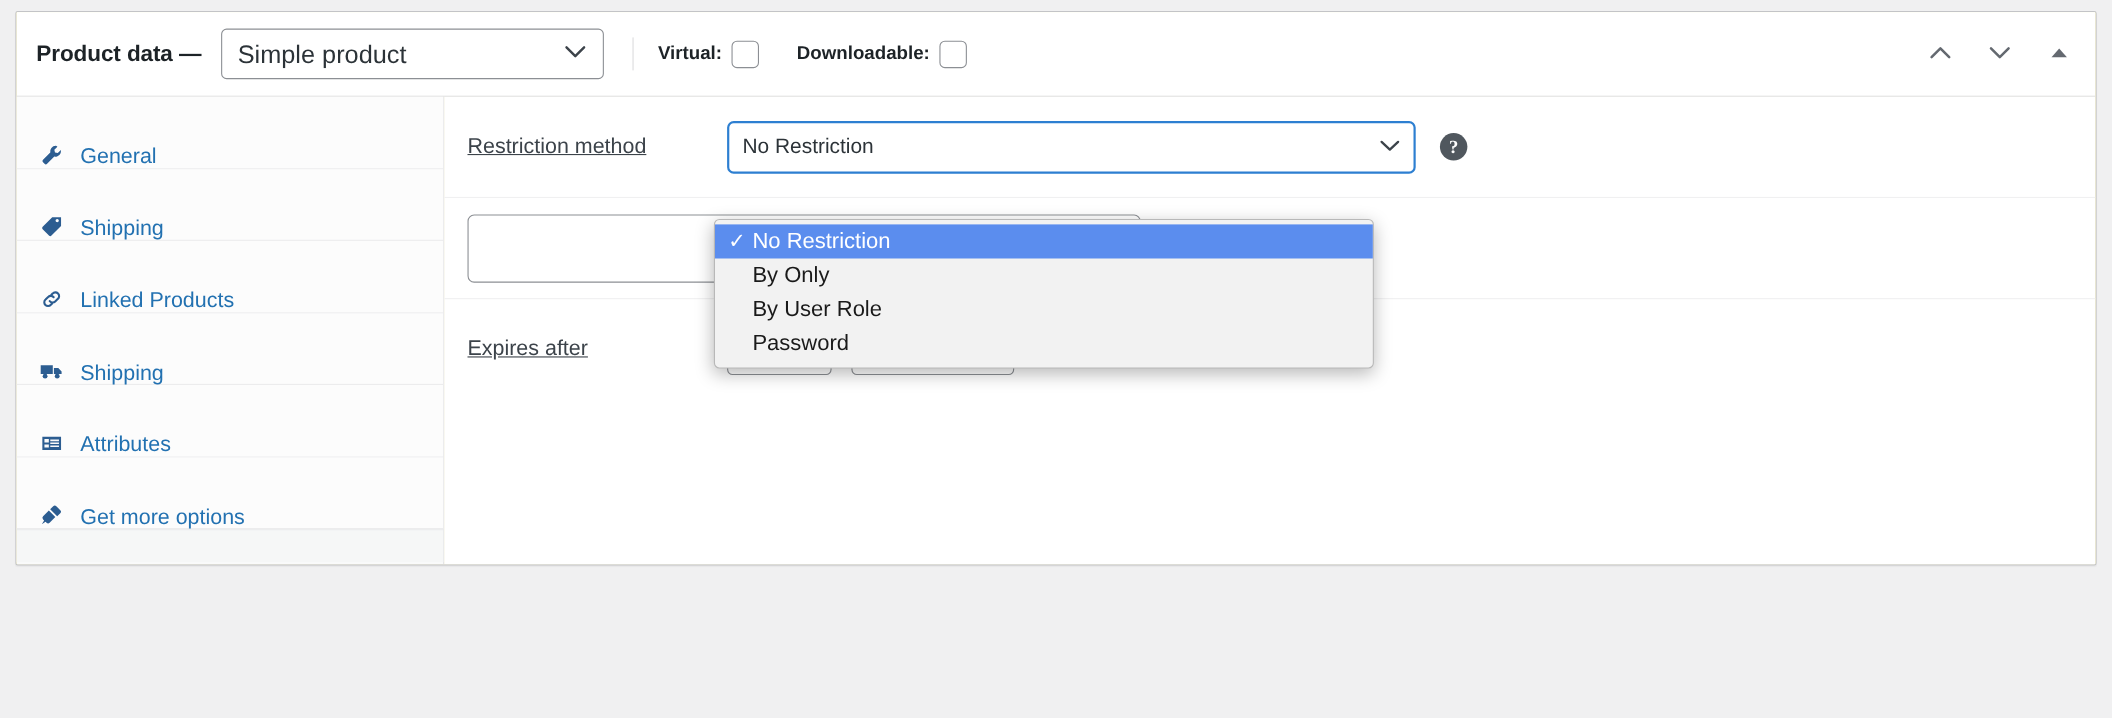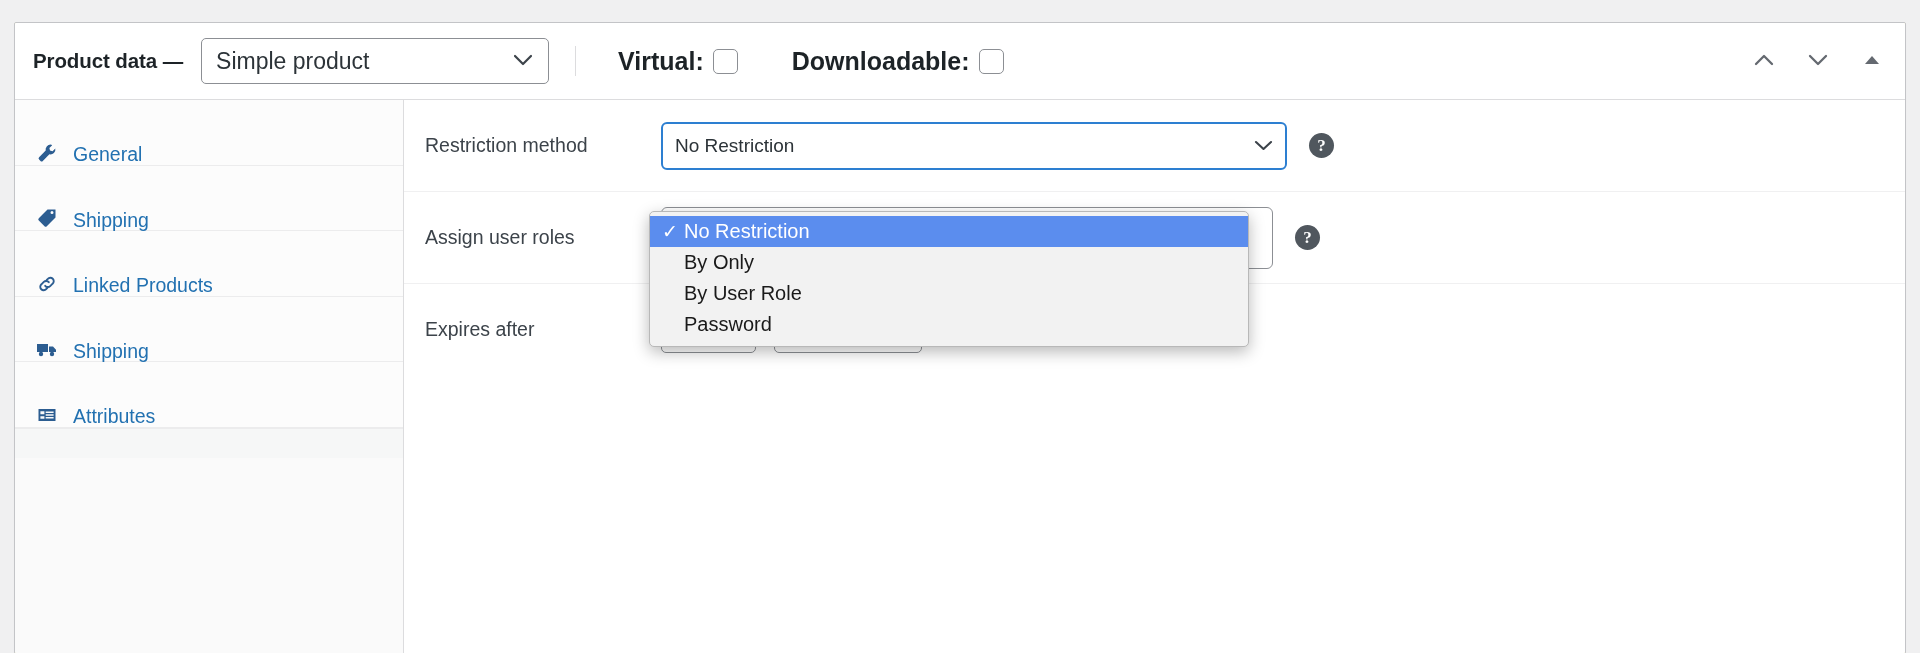--- a/index.html
+++ b/index.html
@@ -9,23 +9,23 @@
     height: 653px;
     background: #f0f0f1;
     font-family: "Liberation Sans", sans-serif;
     -webkit-font-smoothing: antialiased;
   }
 
   
   .panel {
     position: absolute;
     left: 14px;
-    top: 22px;
+    top: 10px;
     width: 1892px;
-    height: 632px;
+    height: 504px;
     background: #fef9c3;
     border: 1px solid #c3c4c7;
     border-radius: 2px;
     box-shadow: 0 1px 1px rgba(0,0,0,.04);
     overflow: hidden;
   }
 
   
   .panel-header {
     position: relative;
@@ -82,26 +82,25 @@
     margin: 0 22px 0 26px;
   }
 
   .cb-group {
     display: flex;
     align-items: center;
     margin-right: 34px;
   }
 
   .cb-label {
-    font-size: 25px;
+    font-size: 17px;
     font-weight: 700;
     color: #1d2327;
     margin-right: 9px;
     white-space: nowrap;
-    margin-left: 20px;
   }
 
   .cb-box {
     width: 25px;
     height: 25px;
     border: 1px solid #8c8f94;
     border-radius: 5px;
     background: #fff;
     cursor: pointer;
     display: inline-block;
@@ -203,20 +202,21 @@
     border-bottom: 1px solid #f0f0f1;
   }
   .field-row.no-rule { border-bottom: 0; }
 
   .field-label {
     width: 236px;
     flex: 0 0 236px;
     font-size: 19.5px;
     color: #3c434a;
     line-height: 1.2;
+    text-decoration: underline;
   }
 
   .control-area { display: flex; align-items: center; }
 
   
   .txt-input {
     width: 95px;
     height: 46px;
     border: 1px solid #8c8f94;
     border-radius: 5px;
@@ -435,20 +435,29 @@
           <svg width="20" height="20" viewBox="0 0 20 20" fill="currentColor">
             <path d="M1.5 4h17v12h-17z"></path>
             <path d="M3.4 6.2h4v3.1h-4zM3.4 11.2h4v2.6h-4zM8.7 6.6h7.9v1.5H8.7zM8.7 9.3h7.9v1.4H8.7zM8.7 12h7.9v1.4H8.7z" fill="#fafafa"></path>
           </svg>
         </span>
         <span class="tab-label">Attributes</span>
       </a>
 
 
 
+      <a class="tab">
+        <span class="tab-icon">
+          <svg width="20" height="20" viewBox="0 0 20 20" fill="currentColor">
+            <path d="M11.4 2.2 8.6 5l6.4 6.4 2.8-2.8a2 2 0 0 0 0-2.8l-3.6-3.6a2 2 0 0 0-2.8 0z"></path>
+            <path d="M7.4 6.2 2.2 11.4a2 2 0 0 0 0 2.8l.9.9-2.1 3.4 3.4-2.1.9.9a2 2 0 0 0 2.8 0l5.2-5.2z"></path>
+          </svg>
+        </span>
+        <span class="tab-label">Get more options</span>
+      </a>
 
       <div class="tabs-filler"></div>
     </div>
 
     <div class="options">
 
       <div class="field-row">
         <span class="field-label">Restriction method</span>
         <span class="control-area">
           <span class="sel-wrap">
@@ -459,21 +468,20 @@
               <svg width="19" height="11" viewBox="0 0 19 11" fill="none">
                 <path d="M2 2 L9.5 9 L17 2" stroke="#3c434a" stroke-width="2.1" stroke-linecap="round" stroke-linejoin="round"></path>
               </svg>
             </span>
           </span>
           <span class="help-tip">?</span>
         </span>
       </div>
 
       <div class="field-row">
-        <span class="field-label">Assign user roles</span>
         <span class="control-area">
           <span class="roles-box"></span>
           <span class="help-tip">?</span>
         </span>
       </div>
 
       <div class="field-row no-rule">
         <span class="field-label">Expires after</span>
         <span class="control-area">
           <input class="txt-input" type="text" value="" style="">

